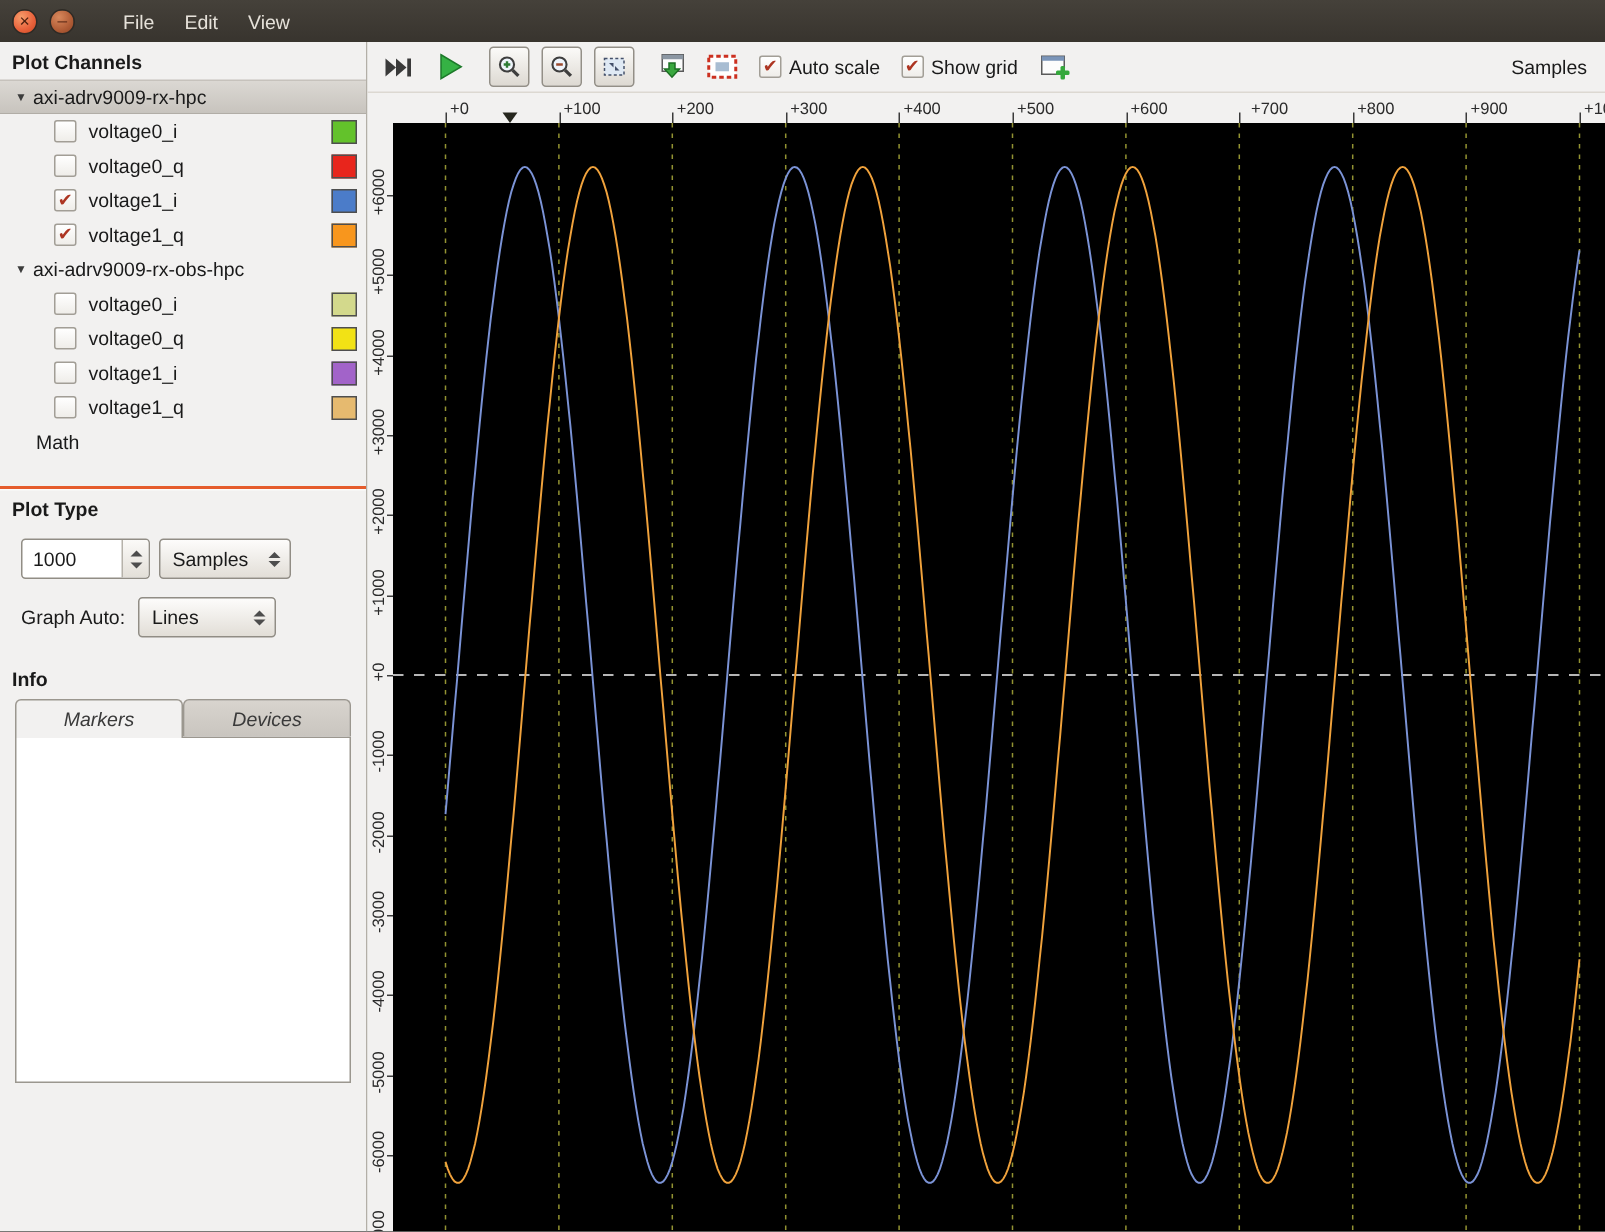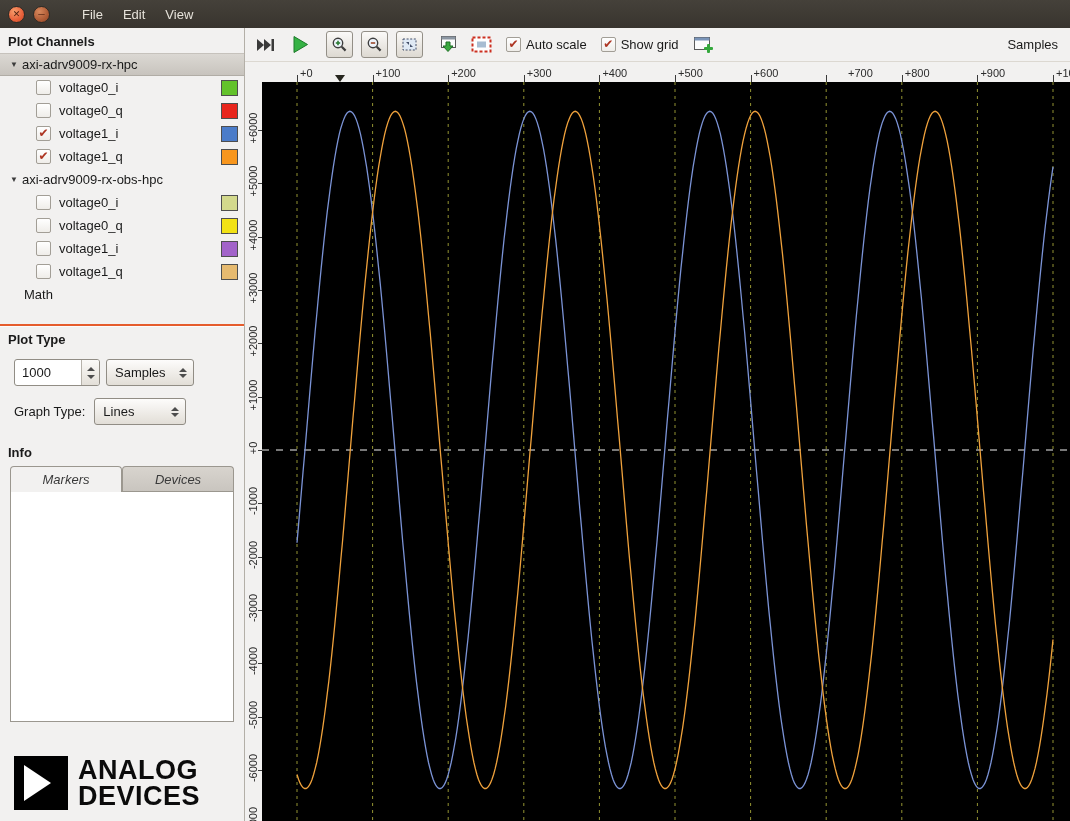--- a/index.html
+++ b/index.html
@@ -172,44 +172,37 @@
       <div class="combo">
         <span class="val">Samples</span>
         <span class="arrows">
             <i class="tri-up"></i>
             <i class="tri-dn"></i>
           </span>
       </div>
     </div>
 
     <div class="ctl-row3">
-      <span>Graph Type:</span>
+      <span>Graph Auto:</span>
       <div class="combo">
         <span class="val">Lines</span>
         <span class="arrows">
             <i class="tri-up"></i>
             <i class="tri-dn"></i>
           </span>
       </div>
     </div>
 
     <div class="section-title info-title">Info</div>
     <div class="tabs">
       <div class="tab active">Markers</div>
       <div class="tab">Devices</div>
     </div>
     <div class="info-content"></div>
 
-    <div class="logo">
-      <div class="logo-mark"></div>
-      <div class="logo-text">
-        <div>ANALOG</div>
-        <div>DEVICES</div>
-      </div>
-    </div>
   </div>
 
   <div class="toolbar">
     <span class="ticon">
       <svg width="21" height="14" viewBox="0 0 21 14">
           <path d="M2,1 9,7 2,13Z" fill="#3a3a3a"></path>
           <path d="M9,1 16,7 9,13Z" fill="#3a3a3a"></path>
           <rect x="16.5" y="1" width="2.5" height="12" fill="#3a3a3a"></rect>
         </svg>
     </span>
@@ -278,21 +271,21 @@
       <div class="xlab" style="left: 189.2px;">+200</div>
       <div class="xtick" style="left: 261.8px;"></div>
       <div class="xlab" style="left: 264.8px;">+300</div>
       <div class="xtick" style="left: 337.4px;"></div>
       <div class="xlab" style="left: 340.4px;">+400</div>
       <div class="xtick" style="left: 413px;"></div>
       <div class="xlab" style="left: 416px;">+500</div>
       <div class="xtick" style="left: 488.6px;"></div>
       <div class="xlab" style="left: 491.6px;">+600</div>
       <div class="xtick" style="left: 564.2px;"></div>
-      <div class="xlab" style="left: 586px; margin-top: 40px;">+700</div>
+      <div class="xlab" style="left: 572px; margin-top: 40px;">+700</div>
       <div class="xtick" style="left: 639.8px;"></div>
       <div class="xlab" style="left: 642.8px;">+800</div>
       <div class="xtick" style="left: 715.4px;"></div>
       <div class="xlab" style="left: 718.4px;">+900</div>
       <div class="xtick" style="left: 791px;"></div>
       <div class="xlab" style="left: 794px;">+1000</div>
       <div class="ruler-marker" style="left: 73.092px;"></div>
     </div>
   <div class="yruler">
       <div class="ytick" style="top: 48px;"></div>

